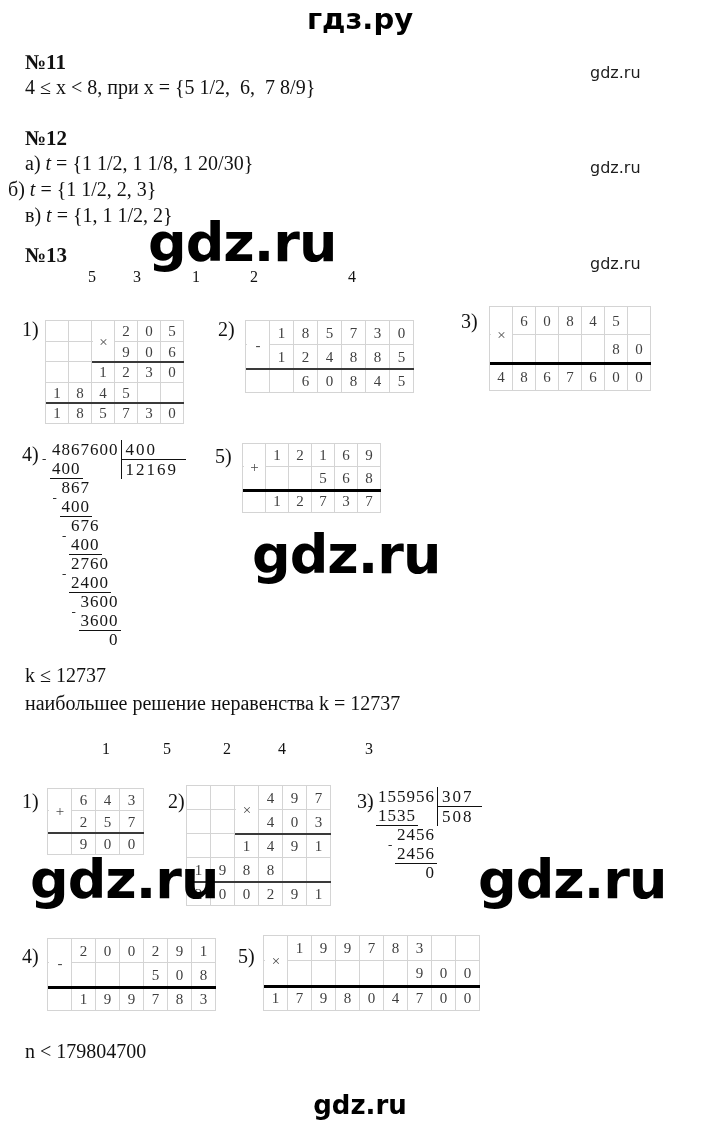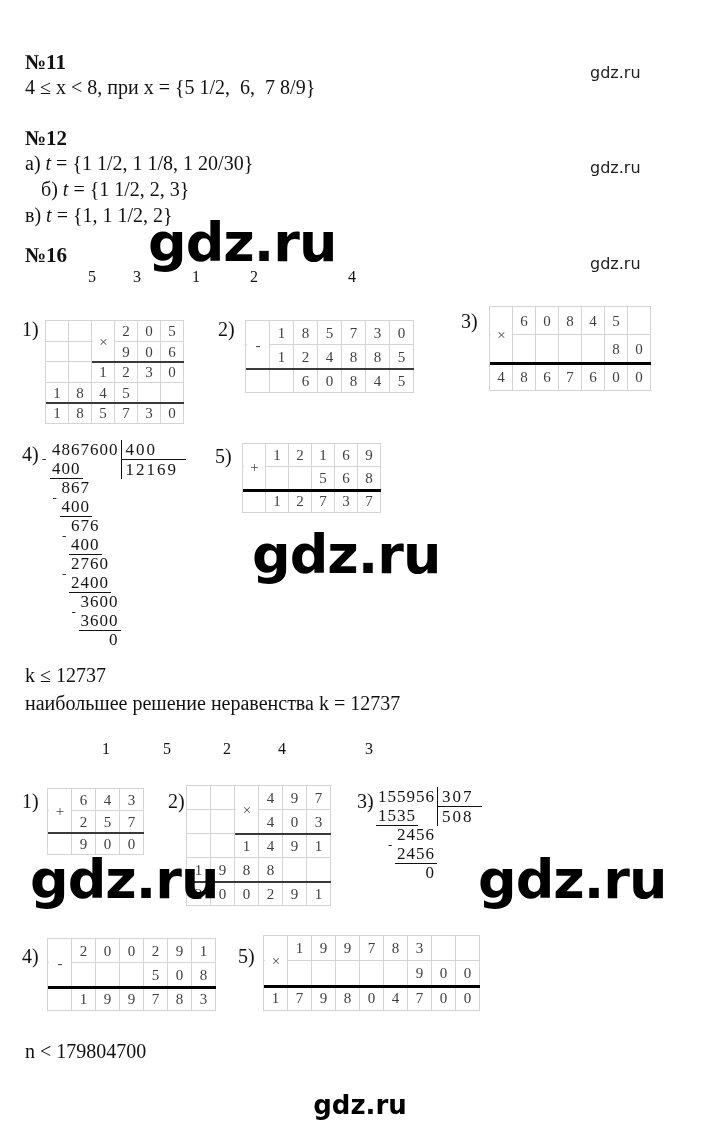--- a/index.html
+++ b/index.html
@@ -38,39 +38,40 @@
   .ld-right{border-left:1.5px solid #111;}
   .ld-divisor{height:19px;line-height:19px;border-bottom:1.5px solid #111;
         padding:0 8px 0 4px;letter-spacing:2px;}
   .ld-quotient{height:19px;line-height:20px;padding:0 8px 0 4px;letter-spacing:2px;}
 </style>
 </head>
 <body>
 
 <div class="page">
 
+  <div class="site-header">гдз.ру</div>
 
   <div class="wm-small" style="top:63px">gdz.ru</div>
   <div class="wm-small" style="top:158px">gdz.ru</div>
   <div class="wm-small" style="top:254px">gdz.ru</div>
 
   <div class="wm-big" style="left:148px;top:216px">gdz.ru</div>
   <div class="wm-big" style="left:252px;top:528px">gdz.ru</div>
   <div class="wm-big" style="left:30px;top:853px">gdz.ru</div>
   <div class="wm-big" style="left:478px;top:853px">gdz.ru</div>
 
   <div class="pnum" style="left:25px;top:50px">№11</div>
   <div class="tline" style="left:25px;top:76px">4 ≤ x &lt; 8, при x = {5 1/2,  6,  7 8/9}</div>
 
   <div class="pnum" style="left:25px;top:126px">№12</div>
   <div class="tline" style="left:25px;top:152px"><span>а) </span><i>t</i><span> = {1 1/2, 1 1/8, 1 20/30}</span></div>
-  <div class="tline" style="left:41px;top:178px"><span>б) </span><i>t</i><span> = {1 1/2, 2, 3}</span></div>
+  <div class="tline" style="left:8px;top:178px"><span>б) </span><i>t</i><span> = {1 1/2, 2, 3}</span></div>
   <div class="tline" style="left:25px;top:204px"><span>в) </span><i>t</i><span> = {1, 1 1/2, 2}</span></div>
 
-  <div class="pnum" style="left:25px;top:243px">№16</div>
+  <div class="pnum" style="left:25px;top:243px">№13</div>
 
   <div class="olabel" style="left:88px;top:268px">5</div>
   <div class="olabel" style="left:133px;top:268px">3</div>
   <div class="olabel" style="left:192px;top:268px">1</div>
   <div class="olabel" style="left:250px;top:268px">2</div>
   <div class="olabel" style="left:348px;top:268px">4</div>
 
   <div class="steplbl" style="left:22px;top:318px">1)</div>
   <div class="grid" style="left: 45px; top: 320px; width: 138px; height: 102.5px;">
       <div class="gcell" style="left: 0px; top: 0px; width: 23px; height: 20.5px; line-height: 20.5px;"></div>

